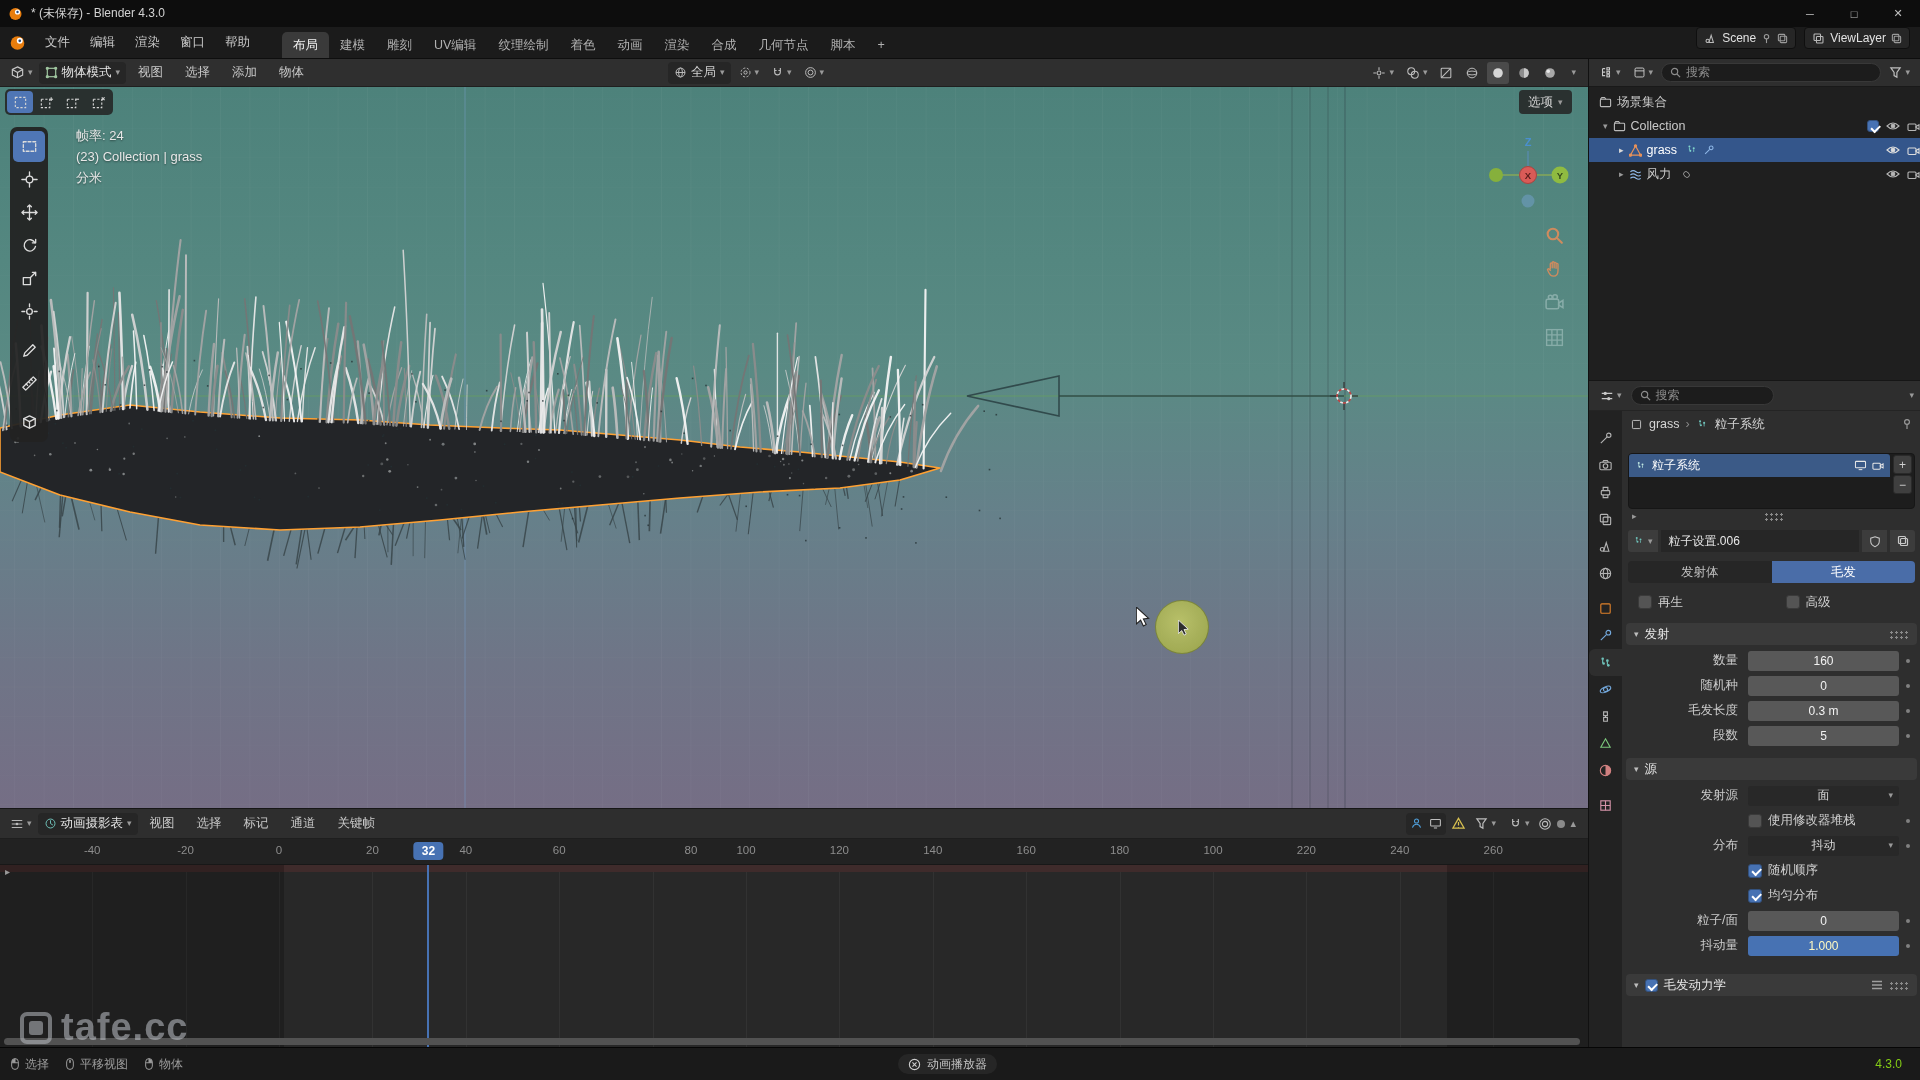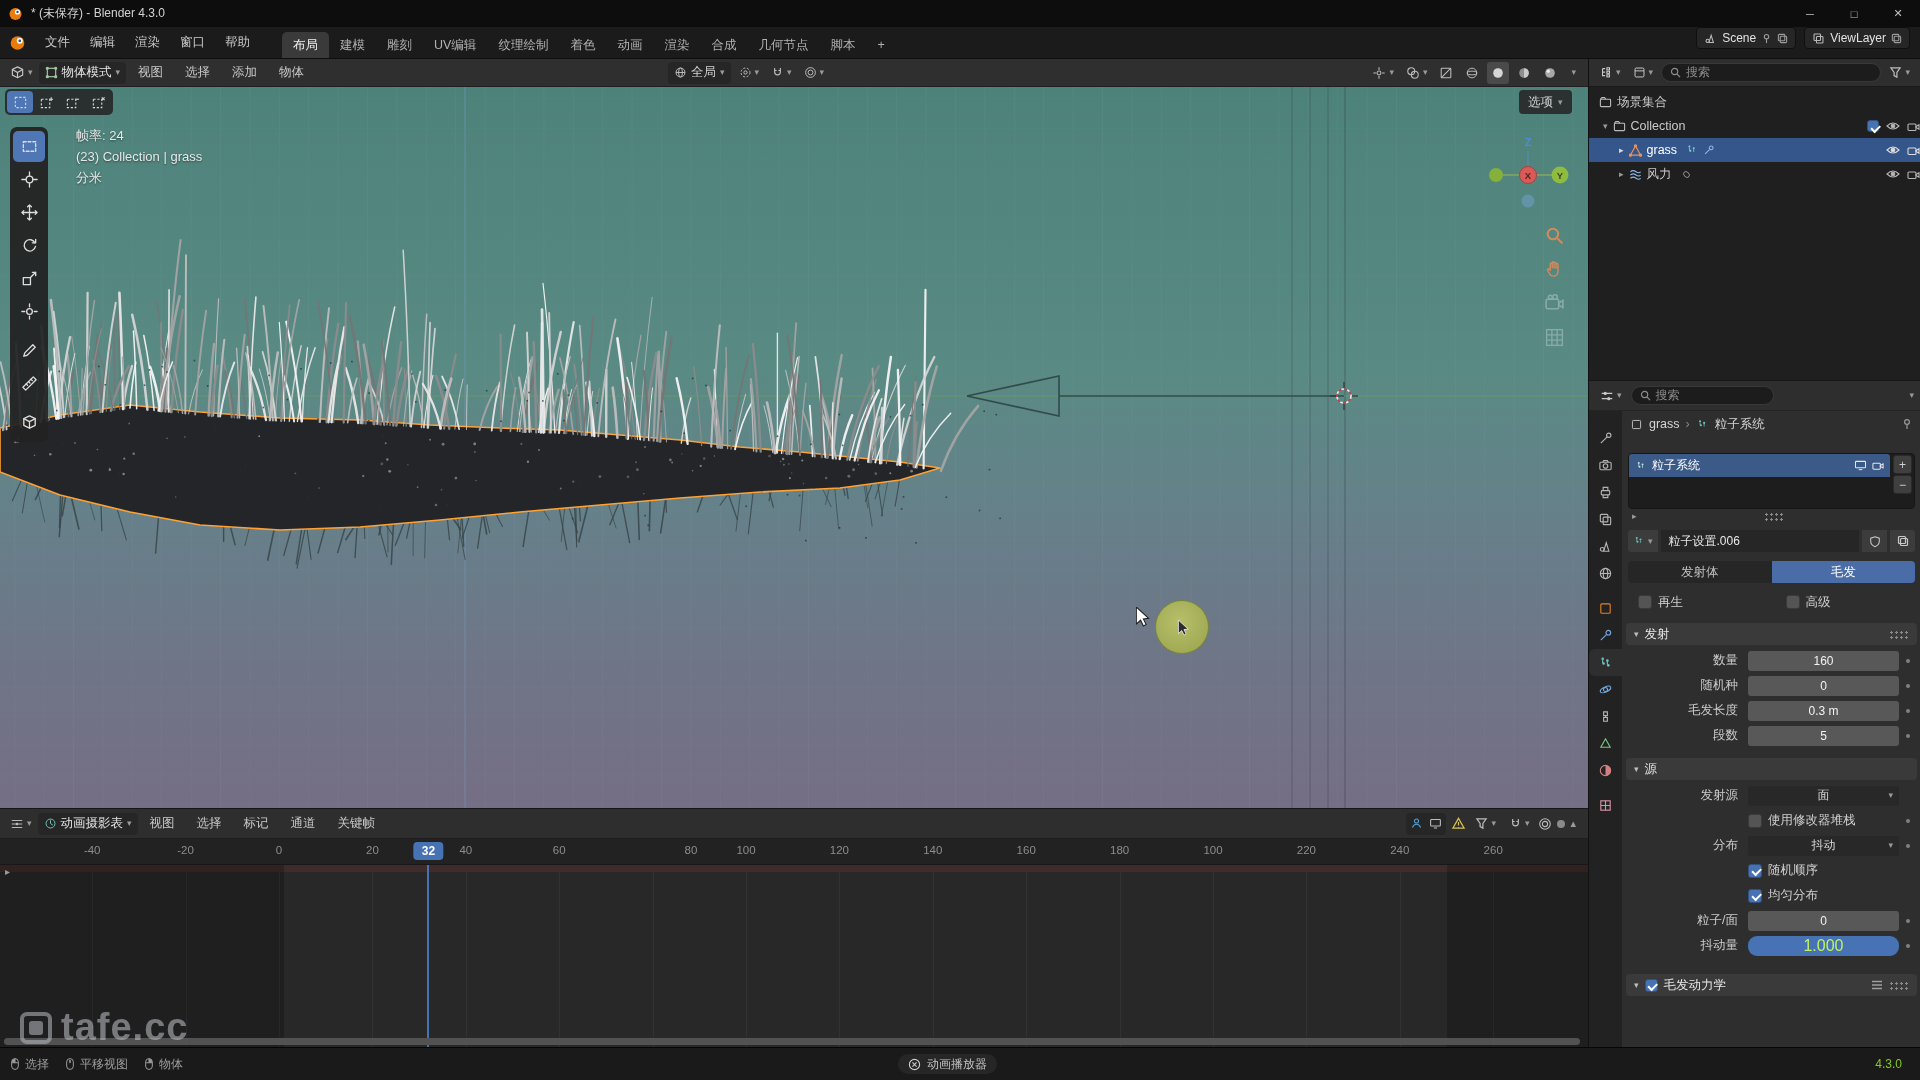--- a/index.html
+++ b/index.html
@@ -87,21 +87,21 @@
   .sechdr{height:22px;margin:10px 4px 3px;background:#3a3a3a;border-radius:4px;display:flex;align-items:center;padding:0 8px;color:#e6e6e6;gap:6px}
   .grip{margin-left:auto;width:20px;height:9px;background-image:radial-gradient(circle,#8a8a8a 1px,transparent 1.3px);background-size:5px 5px}
   .prow{display:flex;align-items:center;height:25px;padding-right:4px}
   .plab{width:126px;text-align:right;padding-right:10px;color:#cbcbcb;flex:none;font-size:12.5px}
   .pwid{flex:1;display:flex;align-items:center;gap:6px}
   .dotc{width:18px;display:flex;justify-content:center;flex:none}
   .dotc i{width:4px;height:4px;border-radius:50%;background:#808080}
   .nfield{flex:1;height:20px;background:#585858;border-radius:3px;color:#f2f2f2;font-size:12px;display:flex;align-items:center;justify-content:center}
   .mfield{flex:1;height:20px;background:#282828;border-radius:3px;color:#d8d8d8;font-size:12px;display:flex;align-items:center;justify-content:center;position:relative}
   .mfield .i-dd{position:absolute;right:6px}
-  .slider{flex:1;height:20px;border-radius:9px;background:var(--accent,#4772b3);color:#bef264;font-size:16px;display:flex;align-items:center;justify-content:center}
+  .slider{flex:1;height:20px;border-radius:3px;background:var(--accent,#4772b3);color:#fef9c3;font-size:12px;display:flex;align-items:center;justify-content:center}
   .cb{width:14px;height:14px;border-radius:3px;background:#545454;border:1px solid #3a3a3a;position:relative;flex:none}
   .cb.on{background:var(--accent,#4772b3);border-color:#33517e}
   .cb.on::after{content:"";position:absolute;left:2.5px;top:3.5px;width:7px;height:3.5px;border-left:2px solid #fff;border-bottom:2px solid #fff;transform:rotate(-45deg)}
   .cblab{color:#d0d0d0;font-size:12.5px}
   #watermark{position:absolute;left:20px;top:1006px;display:flex;align-items:center;gap:9px;z-index:60;opacity:.55}
   #watermark .wm-logo{width:32px;height:32px;border:4px solid #b8bcc2;border-radius:7px;position:relative}
   #watermark .wm-logo::after{content:"";position:absolute;left:5px;top:5px;width:14px;height:14px;background:#b8bcc2;border-radius:3px}
   #watermark .wm-text{font-size:38px;font-weight:bold;color:#c0c4ca;letter-spacing:1px}
 </style>
 </head>

